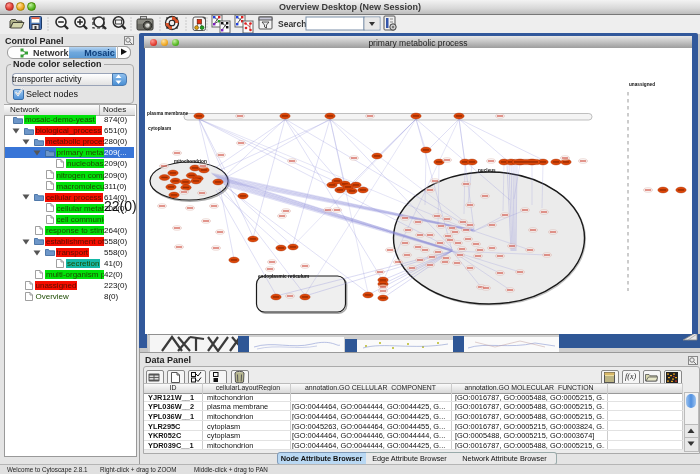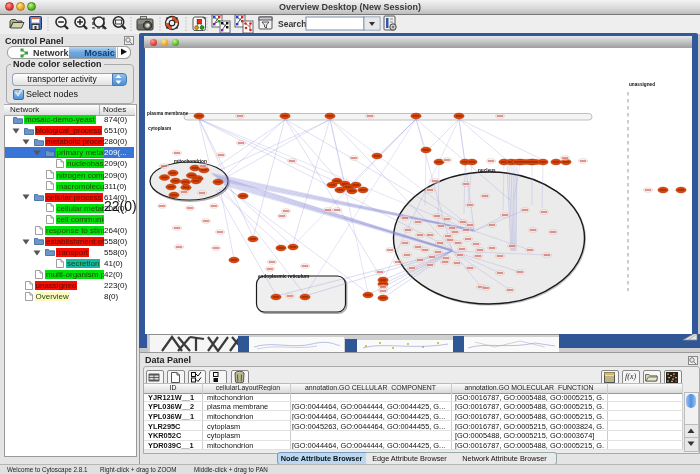--- a/index.html
+++ b/index.html
@@ -195,21 +195,21 @@
     </svg>
 
 <div class="abs" style="left:6px;top:64px;width:126px;height:38px;border:1px solid #aaa;border-radius:4px;"></div>
 <div class="abs" style="left:11px;top:59px;background:#e4e4e4;padding:0 2px;font-size:9px;font-weight:bold;color:#222;">Node color selection</div>
 <div class="abs" style="left:12px;top:73px;width:100px;height:11px;background:linear-gradient(#ffffff,#e2e2e2);border:1px solid #9aa4b8;border-right:none;border-radius:4px 0 0 4px;"></div>
 <div class="abs" style="left:112px;top:73px;width:13px;height:11px;background:linear-gradient(#8fc0ee,#4a8fd4);border:1px solid #4a7ab0;border-radius:0 4px 4px 0;"></div>
 <svg class="abs" style="left:114px;top:74px" width="9" height="11">
       <path d="M4.5 0.5 L7.5 4 L1.5 4 Z" fill="#fff"></path>
       <path d="M4.5 10 L7.5 6.5 L1.5 6.5 Z" fill="#fff"></path>
     </svg>
-<div class="abs" style="left:12px;top:74px;width:100px;text-align:center;font-size:8.5px;color:#111;">transporter activity</div>
+<div class="abs" style="left:12px;top:74px;width:100px;text-align:left;font-size:8.5px;color:#111;">transporter activity</div>
 <div class="abs" style="left:13px;top:89px;width:9px;height:9px;background:linear-gradient(#9ec7ef,#4f92d8);border:1px solid #3a6ea8;border-radius:2px;"></div>
 <svg class="abs" style="left:13px;top:86px" width="12" height="12">
       <path d="M2.5 6 L5 9 L10 1.5" fill="none" stroke="#fff" stroke-width="1.8"></path>
       <path d="M2.5 6 L5 9 L10 1.5" fill="none" stroke="#234" stroke-width="0.6" opacity="0.4"></path>
     </svg>
 <div class="abs" style="left:26px;top:89px;font-size:9px;color:#111;">Select nodes</div>
 
 <div class="abs" style="left:4px;top:104px;width:131px;height:351px;background:#ffffff;border:1px solid #999;"></div>
 <div class="abs" style="left:4px;top:104px;width:131px;height:10px;background:linear-gradient(#fdfdfd,#dcdcdc);border:1px solid #a8a8a8;border-left:none;border-right:none;"></div>
 <div class="abs" style="left:10px;top:105px;font-size:8px;color:#222;">Network</div>
@@ -321,21 +321,21 @@
 <svg class="abs" style="left:24.5px;top:280.8px" width="8" height="9">
       <path d="M0.5 0.5 L5 0.5 L7.5 3 L7.5 8.5 L0.5 8.5 Z" fill="#fff" stroke="#888" stroke-width="0.8"></path>
       <path d="M5 0.5 L5 3 L7.5 3" fill="none" stroke="#888" stroke-width="0.8"></path>
     </svg>
 <div class="abs" style="left:34.5px;top:281.0px;font-size:8px;color:#5a1000;background:#f50d00;padding:0 1px;white-space:nowrap;max-width:68px;overflow:hidden;">unassigned</div>
 <div class="abs" style="left:104px;top:281.0px;font-size:8px;color:#111111;white-space:nowrap;">223(0)</div>
 <svg class="abs" style="left:24.5px;top:291.8px" width="8" height="9">
       <path d="M0.5 0.5 L5 0.5 L7.5 3 L7.5 8.5 L0.5 8.5 Z" fill="#fff" stroke="#888" stroke-width="0.8"></path>
       <path d="M5 0.5 L5 3 L7.5 3" fill="none" stroke="#888" stroke-width="0.8"></path>
     </svg>
-<div class="abs" style="left:34.5px;top:292.0px;font-size:8px;color:#1d4a00;background:#fef9c3;padding:0 1px;white-space:nowrap;max-width:68px;overflow:hidden;">Overview</div>
+<div class="abs" style="left:34.5px;top:292.0px;font-size:8px;color:#1d4a00;background:#ffffff;padding:0 1px;white-space:nowrap;max-width:68px;overflow:hidden;">Overview</div>
 <div class="abs" style="left:104px;top:292.0px;font-size:8px;color:#111111;white-space:nowrap;">8(0)</div>
 
 <div class="abs" style="left:140px;top:34px;width:560px;height:318px;background:#c6c6c6;"></div>
 
 <div class="abs" style="left:148px;top:334px;width:552px;height:18px;background:#d0d0d0;border-top:1px solid #909090;"></div>
 <div class="abs" style="left:139px;top:334px;width:8px;height:14px;background:#31589b;"></div>
 <div class="abs" style="left:150px;top:335px;width:88px;height:17px;background:#f5f5f5;"></div>
 <svg class="abs" style="left:160px;top:335px" width="85" height="17" viewBox="0 0 85 17">
  <g stroke="#3a3a3a" stroke-width="2.2" fill="none">
   <path d="M2 16 L12 2 L22 16"></path>
@@ -374,20 +374,21 @@
 <svg class="abs" style="left:682px;top:332px" width="16" height="9">
       <path d="M15 0 L15 8 L1 8 Z" fill="#e8e8e8" stroke="#888" stroke-width="0.8"></path>
       <line x1="6" y1="8" x2="15" y2="2" stroke="#999" stroke-width="0.7"></line>
     </svg>
 
 <div class="abs" style="left:139px;top:33px;width:559px;height:301px;background:#31589b;border-radius:2px 2px 0 0;"></div>
 <div class="abs" style="left:144px;top:36px;width:548px;height:12px;background:linear-gradient(#e8e8e8,#9d9d9d);border-bottom:1px solid #666;"></div>
 <div class="abs tl" style="left:150px;top:39px;width:7px;height:7px;background:radial-gradient(circle at 35% 30%,#ff9a94,#e33d31 60%,#b01e12);"></div>
 <div class="abs tl" style="left:161px;top:39px;width:7px;height:7px;background:radial-gradient(circle at 35% 30%,#ffe2a0,#f0a823 60%,#c07d10);"></div>
 <div class="abs tl" style="left:172px;top:39px;width:7px;height:7px;background:radial-gradient(circle at 35% 30%,#c4f0a0,#57b824 60%,#2f8a10);"></div>
+<div class="abs" style="left:144px;top:38px;width:548px;text-align:center;font-size:8.5px;color:#222;">primary metabolic process</div>
 
 <svg class="abs" style="left:145px;top:48px;background:#ffffff;" width="547" height="286" viewBox="0 0 547 286">
       <rect x="39" y="65.5" width="408" height="6.5" rx="3.2" fill="#f4f4f4" stroke="#b0b0b0" stroke-width="0.8"></rect>
       <ellipse cx="45" cy="134.2" rx="39" ry="19" fill="none" stroke="#555" stroke-width="1.4" stroke-opacity="0.5"></ellipse>
       <ellipse cx="44" cy="133" rx="39" ry="19" fill="#ececec" stroke="#1a1a1a" stroke-width="1.2"></ellipse>
       <ellipse cx="345" cy="191" rx="95.5" ry="66" fill="none" stroke="#666" stroke-width="1.2" stroke-opacity="0.4"></ellipse>
       <ellipse cx="344" cy="190" rx="95.5" ry="66" fill="#ebebeb" stroke="#1a1a1a" stroke-width="1.4"></ellipse>
       <rect x="112.7" y="229.2" width="89" height="36" rx="8" fill="none" stroke="#555" stroke-width="1.4" stroke-opacity="0.5"></rect>
       <rect x="111.5" y="228" width="89" height="36" rx="8" fill="#efefef" stroke="#1a1a1a" stroke-width="1.2"></rect>
       <line x1="483" y1="44" x2="483" y2="243" stroke="#999" stroke-width="1" stroke-dasharray="3.5,3.5"></line>
@@ -885,20 +886,21 @@
 <div class="abs" style="left:292px;top:411.9px;font-size:7.4px;color:#111;white-space:nowrap;max-width:157px;overflow:hidden;">[GO:0044464, GO:0044444, GO:0044425, G...</div>
 <div class="abs" style="left:455px;top:411.9px;font-size:7.4px;color:#111;white-space:nowrap;max-width:150px;overflow:hidden;">[GO:0016787, GO:0005488, GO:0005215, G...</div>
 <div class="abs" style="left:144px;top:420.1px;width:539px;height:1px;background:#e2e2e2;"></div>
 <div class="abs" style="left:148px;top:421.6px;font-size:7.4px;font-weight:bold;color:#111;white-space:nowrap;">YLR295C</div>
 <div class="abs" style="left:207px;top:421.6px;font-size:7.4px;color:#111;white-space:nowrap;">cytoplasm</div>
 <div class="abs" style="left:292px;top:421.6px;font-size:7.4px;color:#111;white-space:nowrap;max-width:157px;overflow:hidden;">[GO:0045263, GO:0044464, GO:0044455, G...</div>
 <div class="abs" style="left:455px;top:421.6px;font-size:7.4px;color:#111;white-space:nowrap;max-width:150px;overflow:hidden;">[GO:0016787, GO:0005215, GO:0003824, G...</div>
 <div class="abs" style="left:144px;top:429.8px;width:539px;height:1px;background:#e2e2e2;"></div>
 <div class="abs" style="left:148px;top:431.3px;font-size:7.4px;font-weight:bold;color:#111;white-space:nowrap;">YKR052C</div>
 <div class="abs" style="left:207px;top:431.3px;font-size:7.4px;color:#111;white-space:nowrap;">cytoplasm</div>
+<div class="abs" style="left:292px;top:431.3px;font-size:7.4px;color:#111;white-space:nowrap;max-width:157px;overflow:hidden;">[GO:0044464, GO:0044446, GO:0044444, G...</div>
 <div class="abs" style="left:455px;top:431.3px;font-size:7.4px;color:#111;white-space:nowrap;max-width:150px;overflow:hidden;">[GO:0005488, GO:0005215, GO:0003674]</div>
 <div class="abs" style="left:144px;top:439.5px;width:539px;height:1px;background:#e2e2e2;"></div>
 <div class="abs" style="left:148px;top:441.0px;font-size:7.4px;font-weight:bold;color:#111;white-space:nowrap;">YDR039C__1</div>
 <div class="abs" style="left:207px;top:441.0px;font-size:7.4px;color:#111;white-space:nowrap;">mitochondrion</div>
 <div class="abs" style="left:292px;top:441.0px;font-size:7.4px;color:#111;white-space:nowrap;max-width:157px;overflow:hidden;">[GO:0044464, GO:0044444, GO:0044425, G...</div>
 <div class="abs" style="left:455px;top:441.0px;font-size:7.4px;color:#111;white-space:nowrap;max-width:150px;overflow:hidden;">[GO:0016787, GO:0005488, GO:0005215, G...</div>
 <div class="abs" style="left:144px;top:449.2px;width:539px;height:1px;background:#e2e2e2;"></div>
 
 <div class="abs" style="left:684px;top:392px;width:13px;height:58px;background:#f2f2f2;border:1px solid #bbb;"></div>
 <div class="abs" style="left:685.5px;top:394px;width:10px;height:14px;background:linear-gradient(90deg,#9cc2ee,#4f8fe0 50%,#9cc2ee);border-radius:5px;"></div>

